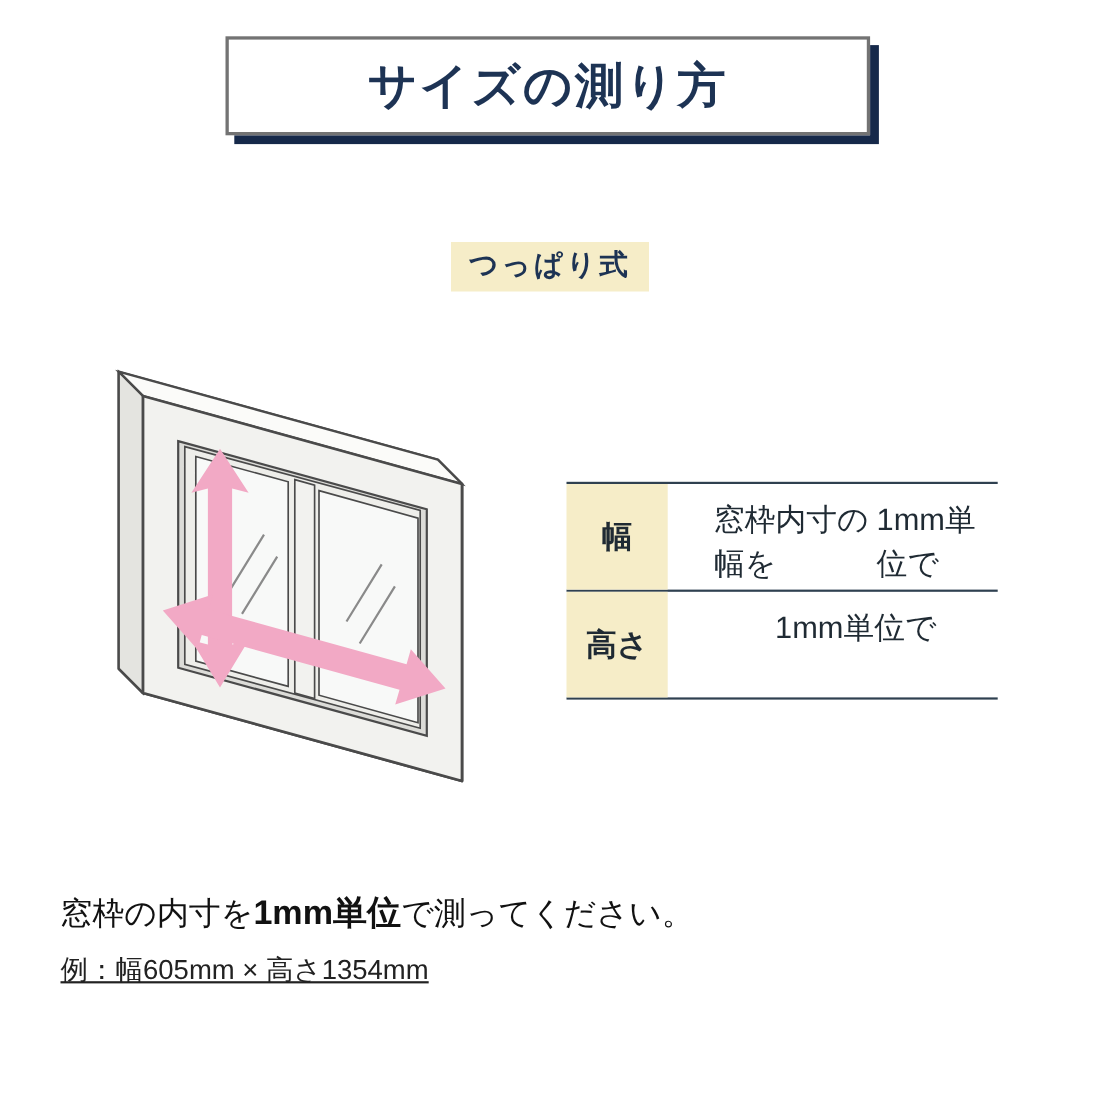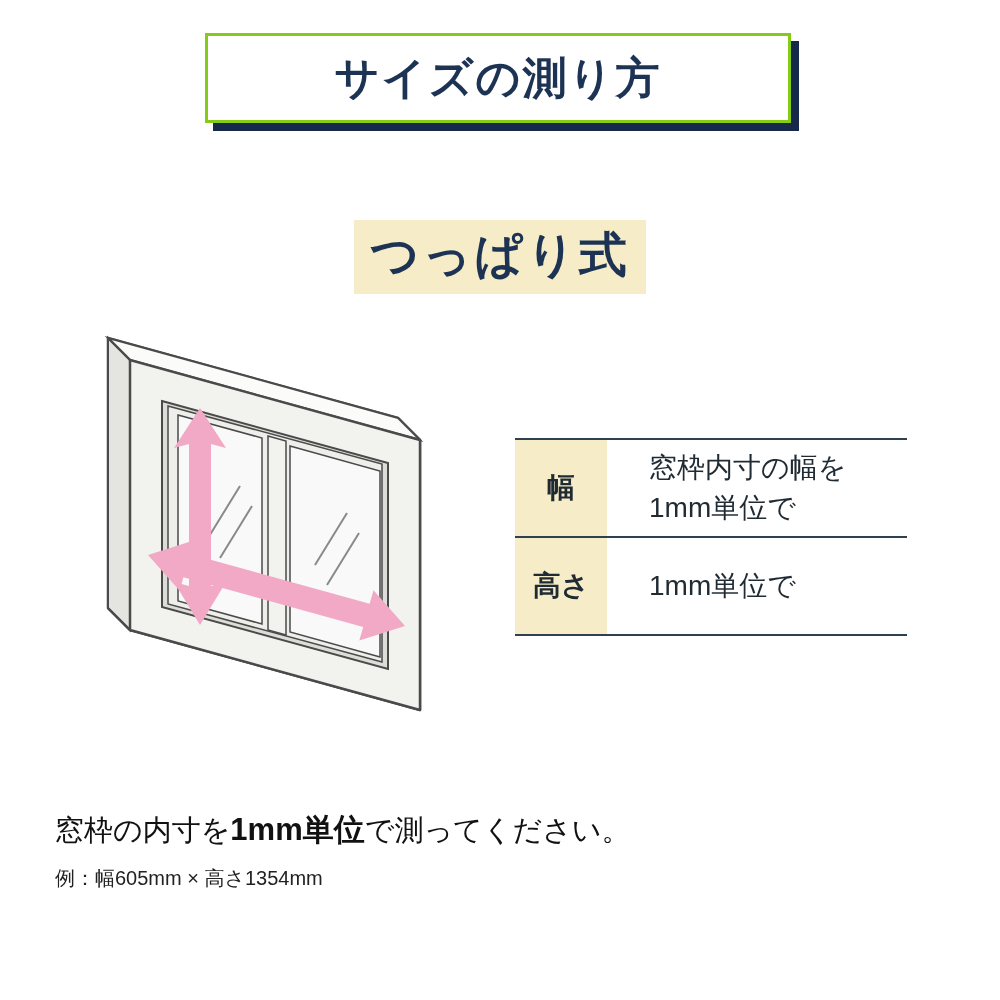--- a/index.html
+++ b/index.html
@@ -3,54 +3,54 @@
 <meta charset="utf-8">
 <style>
   html,body{margin:0;padding:0;background:#ffffff;}
   .page{
     position:relative;width:1000px;height:1000px;background:#ffffff;
     font-family:"Liberation Sans", sans-serif;overflow:hidden;
   }
   
   .banner{
     position:absolute;left:205px;top:33px;width:586px;height:90px;
-    background:#ffffff;border:3px solid #84cc16;
+    background:#ffffff;border:3px solid #737373;
     box-shadow:8px 8px 0 0 #16294a;
     display:flex;align-items:center;justify-content:center;box-sizing:border-box;
   }
   .banner-title{
     font-size:44px;font-weight:bold;color:#1d3354;letter-spacing:2px;
   }
   
   .heading-wrap{position:absolute;left:0;top:220px;width:1000px;text-align:center;}
   .heading-highlight{display:inline-block;background:#f6edc8;padding:3px 16px 7px;}
-  .heading-text{font-size:48px;font-weight:bold;color:#1d3354;letter-spacing:3px;}
+  .heading-text{font-size:26px;font-weight:bold;color:#1d3354;letter-spacing:3px;}
   
   .illustration{position:absolute;left:100px;top:300px;width:360px;height:440px;}
   
   .spec-table{position:absolute;left:515px;top:438px;width:392px;}
   .spec-row{
     display:flex;align-items:stretch;min-height:96px;
     border-bottom:2px solid #2f4050;
   }
   .spec-row.first{border-top:2px solid #2f4050;}
   .spec-label{
     flex:none;width:92px;background:#f6edc8;
     display:flex;align-items:center;justify-content:center;
     font-size:28px;font-weight:bold;color:#1f2a33;
   }
   .spec-desc{
-    flex:1;display:flex;flex-direction:column;justify-content:center;
-    padding-left:42px;font-size:28px;color:#1f2a33;line-height:1.42;
+    flex:1;display:flex;flex-direction:row;justify-content:center;
+    padding-left:42px;font-size:28px;color:#1f2a33;line-height:1.42;margin-top:13px;
   }
   
   .footer{position:absolute;left:55px;top:782px;color:#111111;margin-top:27px;}
   .footer-line1{font-size:29px;color:#111111;}
   .footer-line1 .emph{font-weight:bold;font-size:31px;}
-  .footer-line2{font-size:20px;margin-top:14px;color:#222222;}
+  .footer-line2{font-size:25px;margin-top:14px;color:#222222;text-decoration:underline;}
 </style>
 </head>
 <body>
 
 <div class="page">
 
   <div class="banner">
     <span class="banner-title">サイズの測り方</span>
   </div>
 

